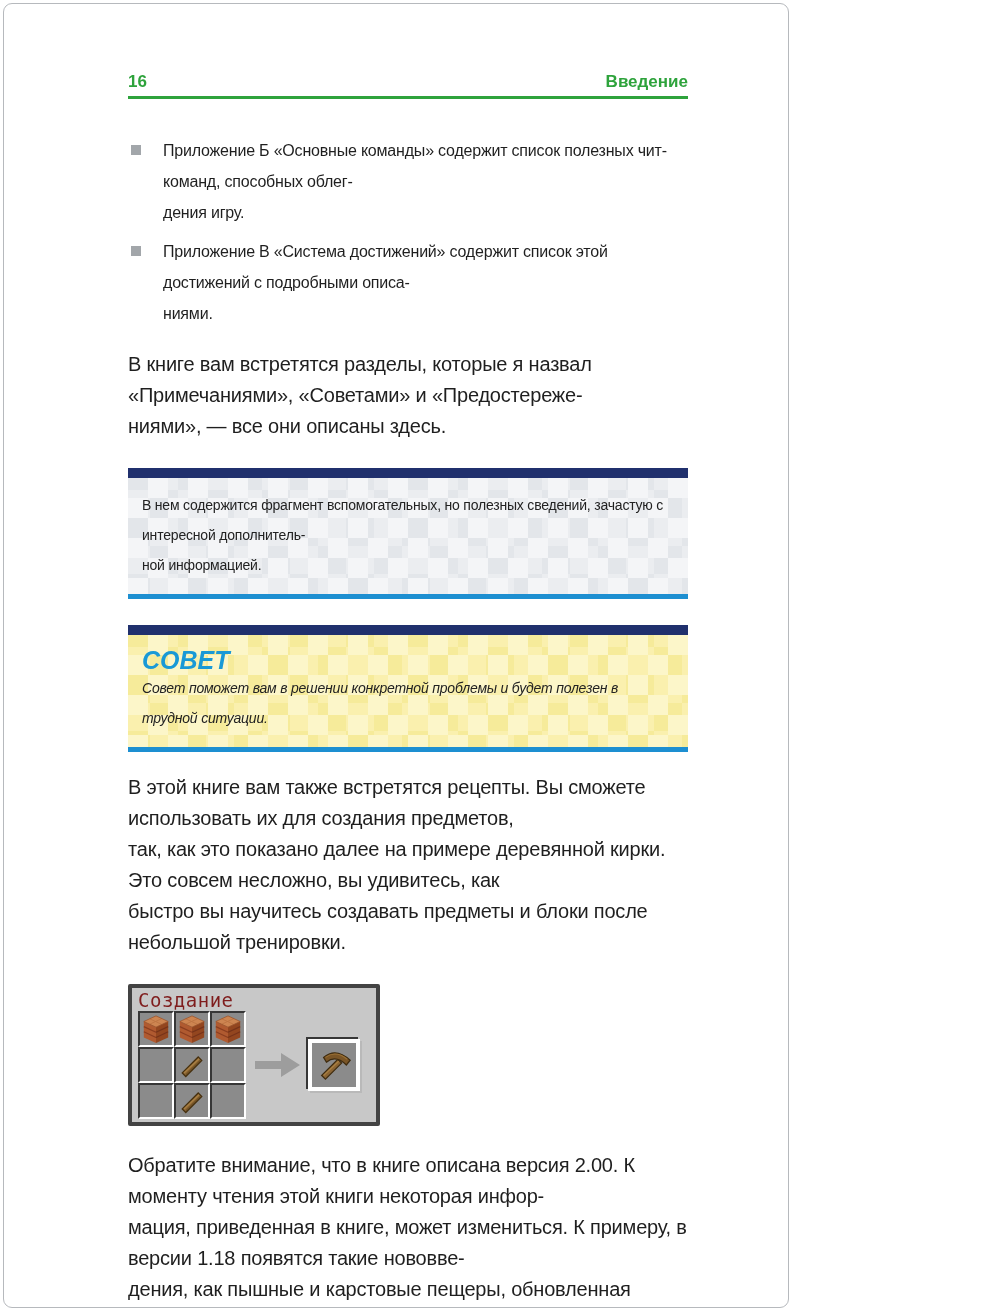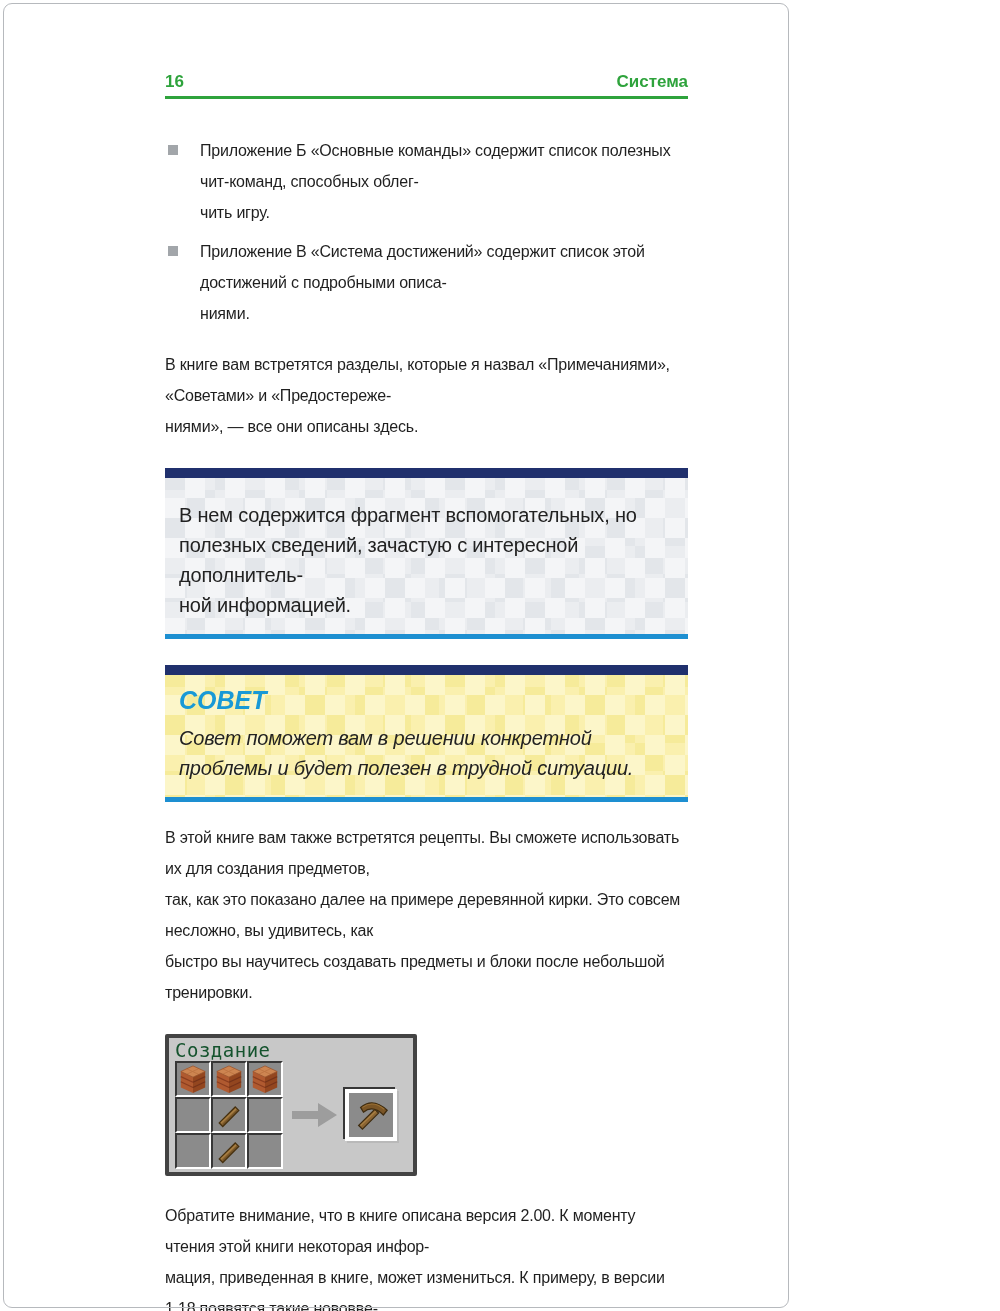--- a/index.html
+++ b/index.html
@@ -1,50 +1,50 @@
 <!DOCTYPE html>
 <html><head>
 <meta charset="utf-8">
 <style>
   * { margin:0; padding:0; box-sizing:border-box; }
   html,body { background:#ffffff; }
   .page {
     position:relative; width:792px; height:1311px; background:#ffffff;
-    font-family:"Liberation Sans", sans-serif; color:#1f1f1f; overflow:hidden;padding-left:37px;
+    font-family:"Liberation Sans", sans-serif; color:#1f1f1f; overflow:hidden;
   }
   .page-frame {
     position:absolute; top:3px; left:3px; right:3px; bottom:3px;
     border:1px solid #b6b9bd; border-radius:9px; pointer-events:none;
   }
   .content { padding:72px 104px 0 128px; }
 
   
   .page-header {
     display:flex; justify-content:space-between; align-items:flex-end;
     border-bottom:3px solid #2ea33c; padding-bottom:4px;
     color:#2ea33c; font-weight:bold; font-size:17px;
   }
 
   
   .bullets { margin-top:36px; }
   .bullet-item { display:flex; margin-bottom:8px; }
   .bullet-square { flex:none; width:10px; height:10px; background:#a2a6aa; margin:10px 22px 0 3px; }
   .bullet-text { white-space:pre-line; font-size:16px; line-height:31px; letter-spacing:-0.2px; }
 
-  .para { white-space:pre-line; font-size:16px; line-height:31px; letter-spacing:-0.2px; margin-top:20px; }
+  .para { white-space:pre-line; font-size:20px; line-height:31px; letter-spacing:-0.2px; margin-top:20px; }
   .para-recipes { }
   .para-version { margin-top:24px; }
 
   
   .callout { margin-top:26px; }
   .callout-top { height:10px; background:#20306d; }
   .callout-bottom { height:5px; background:#1d8fd1; }
   .callout-body { padding:12px 14px 14px; }
   .callout-title { font-size:25px; line-height:26px; font-weight:bold; color:#1999d6; }
-  .callout-text { margin-top:10px; font-size:20px; line-height:30px; letter-spacing:-0.2px; color:#222; white-space:pre-line; }
+  .callout-text { font-size:14px; line-height:30px; letter-spacing:-0.2px; color:#222; white-space:pre-line; }
 
   .body-note {
     background-color:#e3e6ea;
     background-image:
       repeating-conic-gradient(#f4f5f7 0% 25%, rgba(0,0,0,0) 0% 50%),
       repeating-conic-gradient(#ebedf0 0% 25%, rgba(0,0,0,0) 0% 50%);
     background-size:40px 40px, 56px 56px;
     background-position:0 0, 22px 12px;
   }
   .body-tip {
@@ -66,21 +66,21 @@
   }
 
   
   .craft-panel {
     margin-top:26px; width:252px; height:142px;
     background:#c8c8c8; border:4px solid #434343; border-radius:2px;
     padding:1px 6px;
   }
   .craft-title {
     font-family:"DejaVu Sans Mono", monospace; font-size:19px; line-height:22px;
-    color:#14532d; letter-spacing:0.5px;
+    color:#7f1d1d; letter-spacing:0.5px;
   }
   .craft-row { display:flex; align-items:center; }
   .craft-grid { display:grid; grid-template-columns:repeat(3,36px); grid-auto-rows:36px; }
   .slot {
     background:#8b8b8b;
     border-top:2px solid #373737; border-left:2px solid #373737;
     border-bottom:2px solid #ffffff; border-right:2px solid #ffffff;
     display:flex; align-items:center; justify-content:center;
   }
   .craft-arrow { margin:0 7px 0 9px; flex:none; display:flex; }
@@ -92,28 +92,28 @@
 </style>
 </head>
 <body>
 
 <div class="page">
   <div class="page-frame"></div>
   <div class="content">
 
     <div class="page-header">
       <span>16</span>
-      <span>Система</span>
+      <span>Введение</span>
     </div>
 
     <div class="bullets">
       <div class="bullet-item">
         <span class="bullet-square"></span>
         <div class="bullet-text">Приложение Б «Основные команды» содержит список полезных чит-команд, способных облег-
-чить игру.</div>
+дения игру.</div>
       </div>
       <div class="bullet-item">
         <span class="bullet-square"></span>
         <div class="bullet-text">Приложение В «Система достижений» содержит список этой достижений с подробными описа-
 ниями.</div>
       </div>
     </div>
 
     <div class="para">В книге вам встретятся разделы, которые я назвал «Примечаниями», «Советами» и «Предостереже-
 ниями», — все они описаны здесь.</div>

